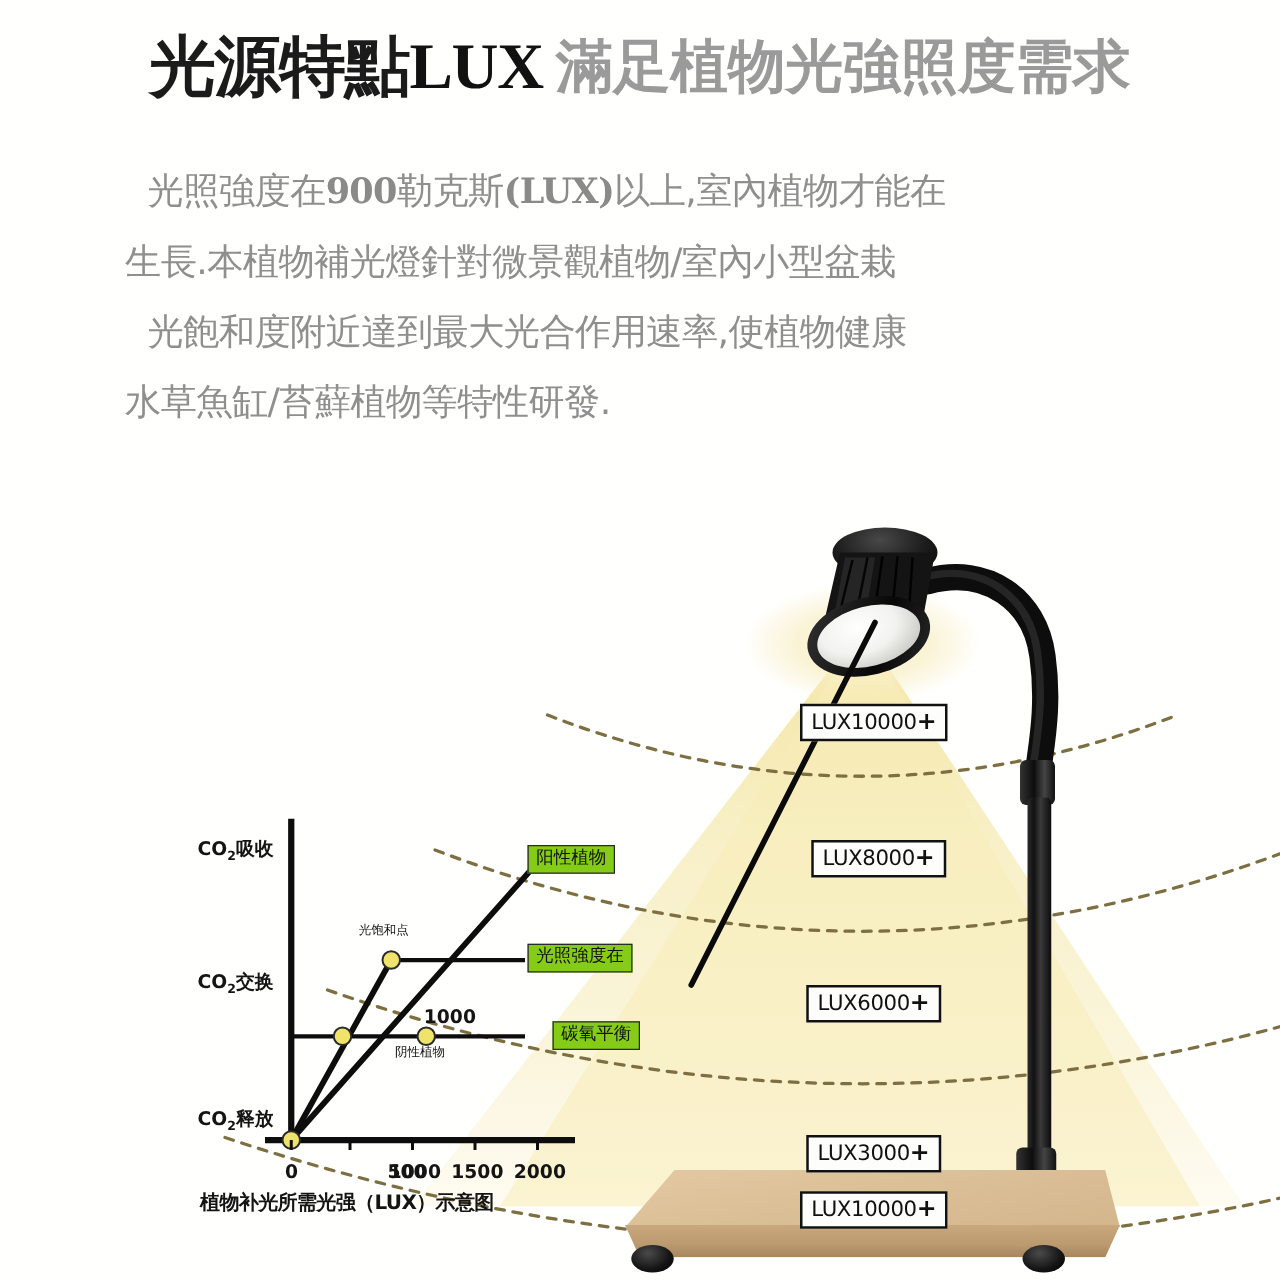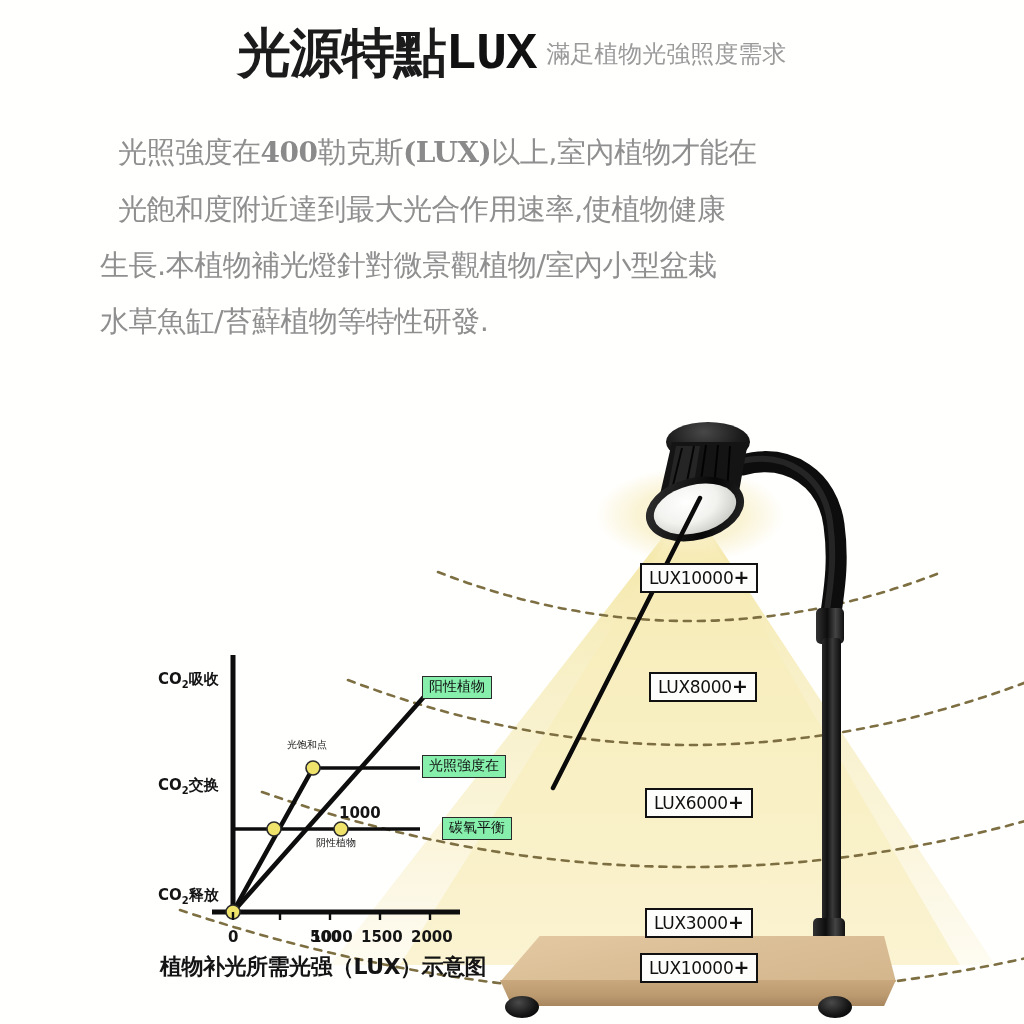--- a/index.html
+++ b/index.html
@@ -28,31 +28,31 @@
   .hd-main {
     font-family: "DejaVu Sans", "Liberation Sans", sans-serif;
     font-size: 53px;
     font-weight: 700;
     color: #1b1b1b;
     letter-spacing: -1px;
     vertical-align: middle;
     text-align: right;
   }
   .hd-lux {
-    font-family: Liberation Mono, monospace;
+    font-family: Liberation Serif, serif;
     font-size: 52px;
     font-weight: 700;
     color: #111111;
     letter-spacing: -1px;
     vertical-align: middle;
   }
   .hd-sub {
     font-family: "DejaVu Sans", "Liberation Sans", sans-serif;
-    font-size: 24px;
-    font-weight: 400;
+    font-size: 46px;
+    font-weight: 700;
     color: #9a9a9a;
     vertical-align: middle;
     margin-left: 10px;
     letter-spacing: 0px;
   }
 
   
   #para {
     position: absolute;
     left: 100px; top: 124px;
@@ -164,52 +164,52 @@
     color: #141414;
     white-space: nowrap;
     line-height: 1;
   }
   .ch-axis-name { font-size: 15px; font-weight: 700; }
   .ch-axis-name sub { font-size: 10px; }
   .ch-tick { font-size: 15px; font-weight: 700; }
   .ch-note { font-size: 10px; font-weight: 400; }
   .ch-box {
     position: absolute;
-    background: #86efac;
+    background: #84cc16;
     border: 1.6px solid #2a2a2a;
     font-family: Liberation Mono, monospace;
     font-size: 14px;
     color: #111;
     padding: 3px 6px 4px 6px;
     white-space: nowrap;
     line-height: 1;
   }
   #chart-caption {
     position: absolute;
     font-family: "DejaVu Sans", "Liberation Sans", sans-serif;
-    font-size: 22px;
+    font-size: 16px;
     font-weight: 700;
     color: #141414;
     white-space: nowrap;
     letter-spacing: -0.5px;
   }
 </style>
 </head>
 <body>
 
 <div id="page">
 
   <div id="header">
     <span class="hd-main">光源特點</span><span class="hd-lux">LUX</span><span class="hd-sub">滿足植物光強照度需求</span>
   </div>
 
   <div id="para">
-    <div class="para-line indent"><span>光照強度在</span><span class="p-bold">400</span><span>勒克斯</span><span class="p-bold">(LUX)</span><span>以上,室內植物才能在</span></div>
+    <div class="para-line indent"><span>光照強度在</span><span class="p-bold">900</span><span>勒克斯</span><span class="p-bold">(LUX)</span><span>以上,室內植物才能在</span></div>
+    <div class="para-line">生長.本植物補光燈針對微景觀植物/室內小型盆栽</div>
     <div class="para-line indent">光飽和度附近達到最大光合作用速率,使植物健康</div>
-    <div class="para-line">生長.本植物補光燈針對微景觀植物/室內小型盆栽</div>
     <div class="para-line">水草魚缸/苔蘚植物等特性研發.</div>
   </div>
 
   <div id="scene">
 
     <svg id="light-cone" viewBox="0 0 1024 634">
       <defs>
         <linearGradient id="coneGrad" x1="0" y1="0" x2="0" y2="1">
           <stop offset="0%" stop-color="#f3e49a" stop-opacity="0.95"></stop>
           <stop offset="35%" stop-color="#f7eec1" stop-opacity="0.92"></stop>

